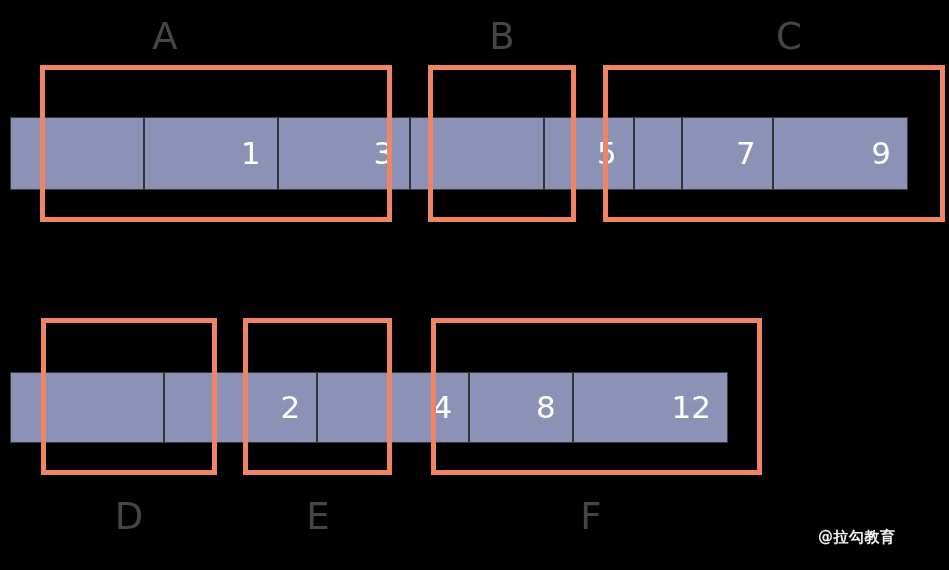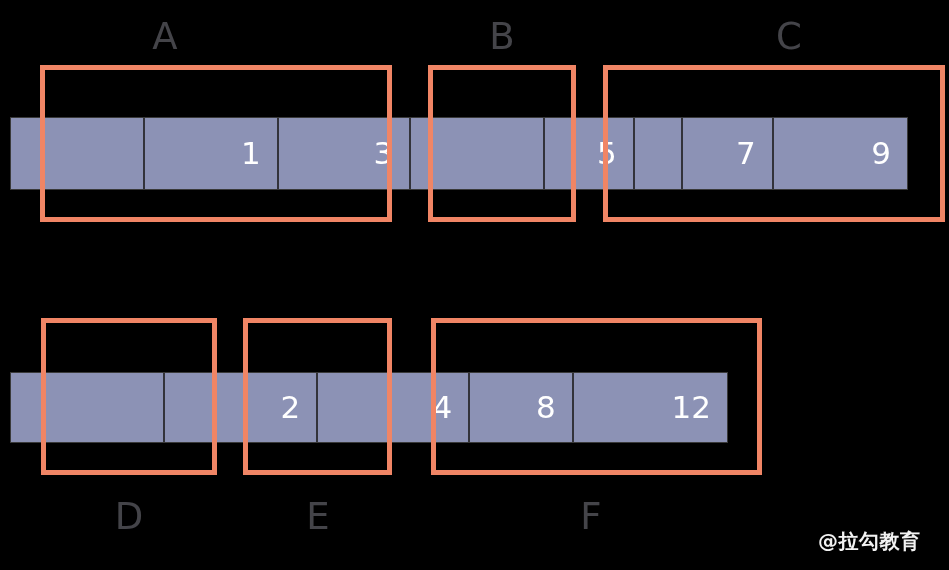--- a/index.html
+++ b/index.html
@@ -59,21 +59,21 @@
     font-size: 37px;
     line-height: 1;
     text-align: center;
     white-space: nowrap;
   }
 
   
   .watermark {
     position: absolute;
     color: #f2f2f2;
-    font-size: 20px;
+    font-size: 15px;
     font-weight: bold;
     white-space: nowrap;
     letter-spacing: 0.5px;
   }
 </style>
 </head>
 <body>
 
 <div id="stage" style="width: 949px; height: 570px; background: rgb(0, 0, 0);">
     <div class="bar" style="left: 10px; top: 117px; width: 898px; height: 73px; background: rgb(140, 146, 181); border-color: rgb(58, 58, 58);">

